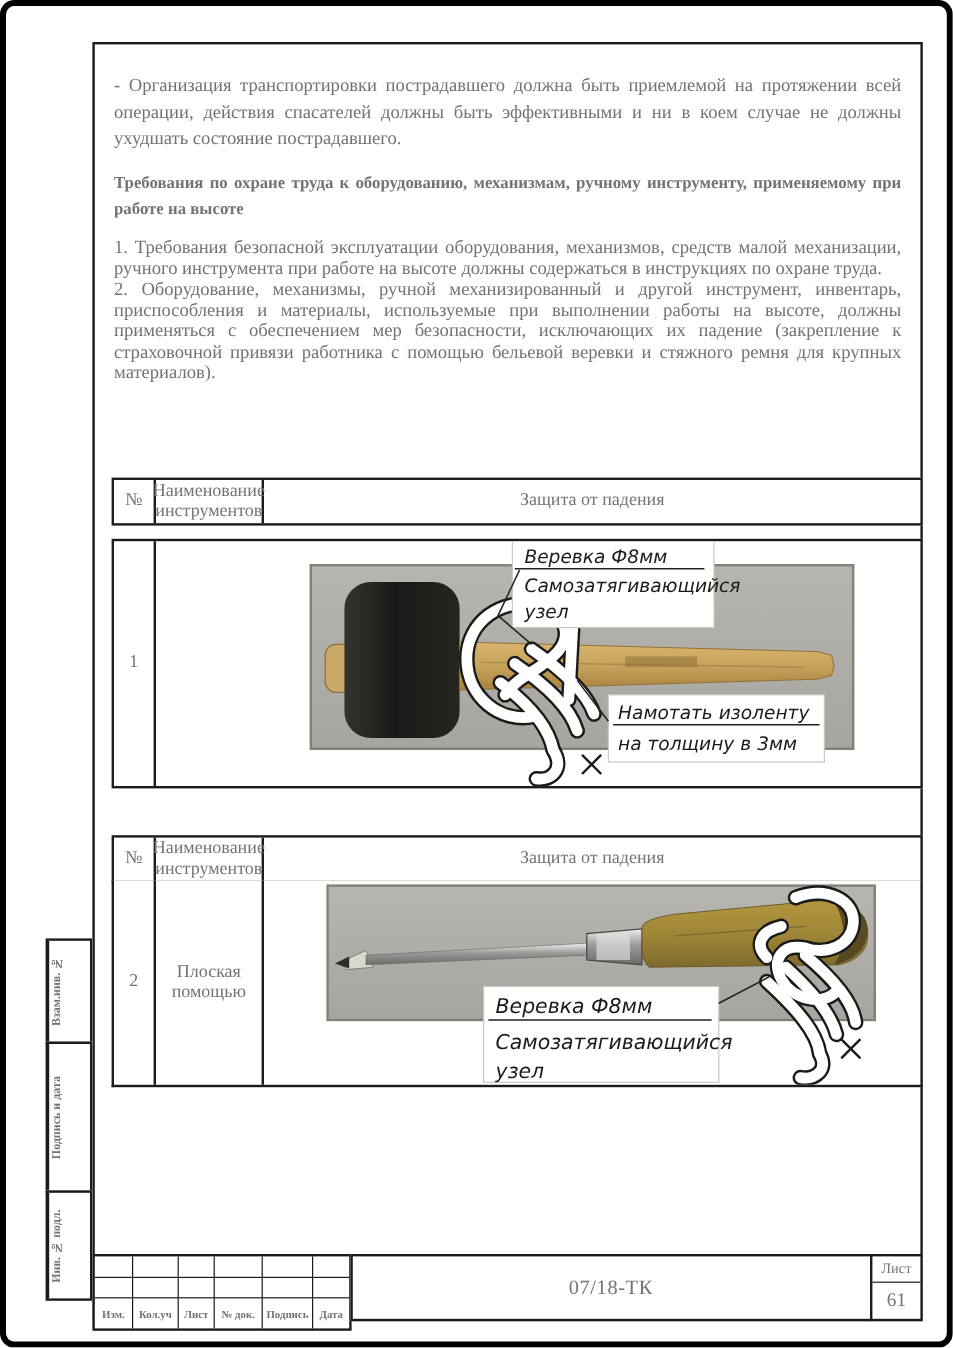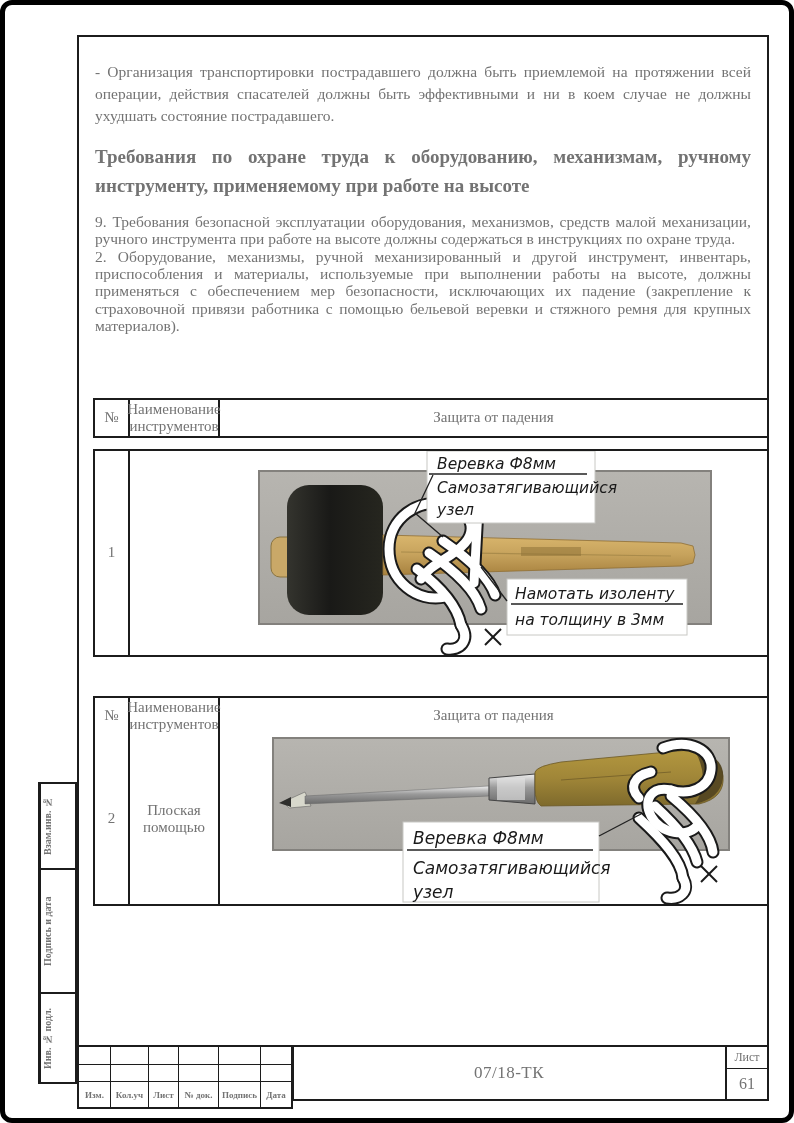--- a/index.html
+++ b/index.html
@@ -8,21 +8,21 @@
     border:5px solid #000;border-radius:12px;background:#fff;overflow:hidden;
     font-family:"Liberation Serif",serif;color:#737373;
   }
   .frame{
     position:absolute;left:72px;top:30px;width:692px;height:1066px;
     box-sizing:border-box;border:2px solid #1c1c1c;
   }
   
   .content{position:absolute;left:90px;top:56px;width:656px;}
   .intro{margin:0;font-size:15.5px;line-height:1.42;text-align:justify;}
-  .heading{margin:16px 0 0 0;font-size:19px;font-weight:bold;line-height:1.5;text-align:justify;}
+  .heading{margin:16px 0 0 0;font-size:14px;font-weight:bold;line-height:1.5;text-align:justify;}
   .items{margin-top:13px;}
   .items p{margin:0;font-size:15.5px;line-height:1.12;text-align:justify;}
   
   .tbl{position:absolute;left:88px;width:676px;box-sizing:border-box;
        border:2px solid #1c1c1c;display:flex;background:#fff;}
   .tbl .cell{box-sizing:border-box;border-right:2px solid #1c1c1c;
        display:flex;align-items:center;justify-content:center;text-align:center;
        font-size:15px;line-height:1.15;}
   .tbl .cell:last-child{border-right:none;}
   .c-num{width:35px;}
@@ -66,21 +66,21 @@
 </head>
 <body>
 
 <div class="page">
   <div class="frame"></div>
 
   <div class="content">
     <p class="intro">- Организация транспортировки пострадавшего должна быть приемлемой на протяжении всей операции, действия спасателей должны быть эффективными и ни в коем случае не должны ухудшать состояние пострадавшего.</p>
     <p class="heading">Требования по охране труда к оборудованию, механизмам, ручному инструменту, применяемому при работе на высоте</p>
     <div class="items">
-      <p>9. Требования безопасной эксплуатации оборудования, механизмов, средств малой механизации, ручного инструмента при работе на высоте должны содержаться в инструкциях по охране труда.</p>
+      <p>1. Требования безопасной эксплуатации оборудования, механизмов, средств малой механизации, ручного инструмента при работе на высоте должны содержаться в инструкциях по охране труда.</p>
       <p>2. Оборудование, механизмы, ручной механизированный и другой инструмент, инвентарь, приспособления и материалы, используемые при выполнении работы на высоте, должны применяться с обеспечением мер безопасности, исключающих их падение (закрепление к страховочной привязи работника с помощью бельевой веревки и стяжного ремня для крупных материалов).</p>
     </div>
   </div>
 
   <div class="tbl hdr1">
     <div class="cell c-num">№</div>
     <div class="cell c-name">Наименование инструментов</div>
     <div class="cell c-prot">Защита от падения</div>
   </div>
 

